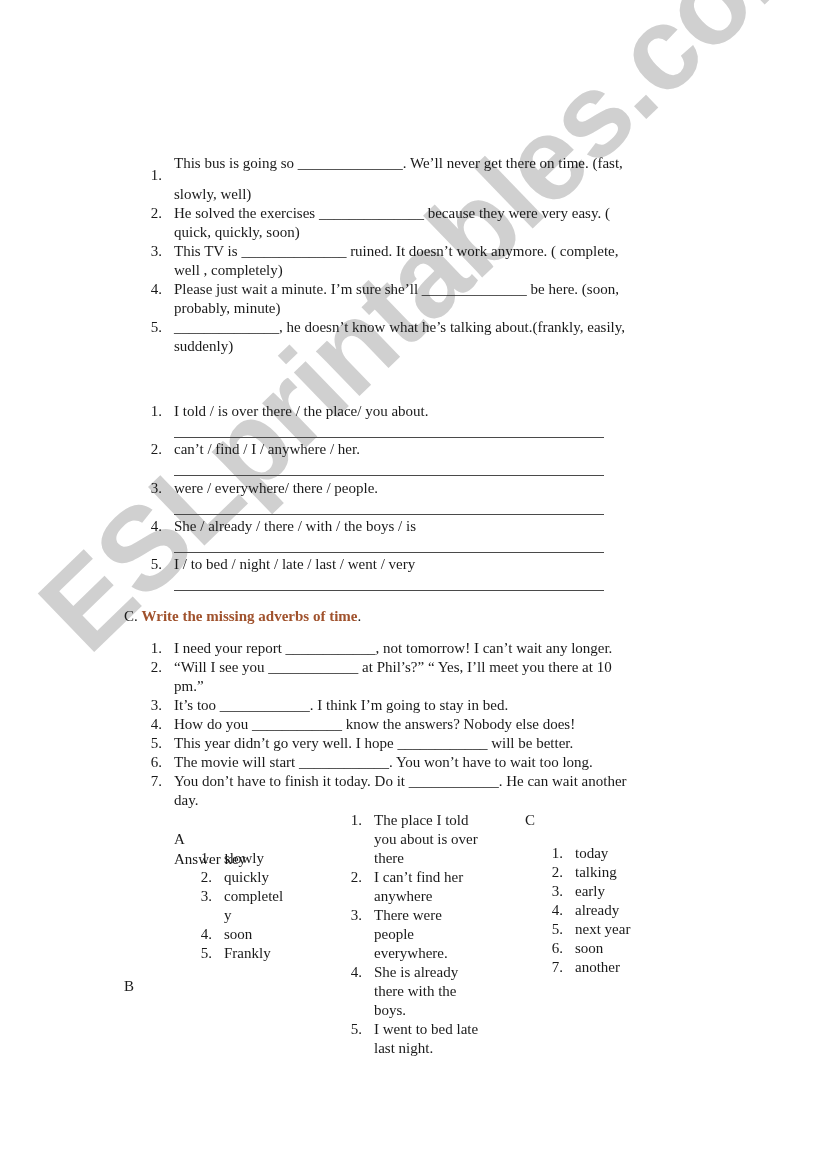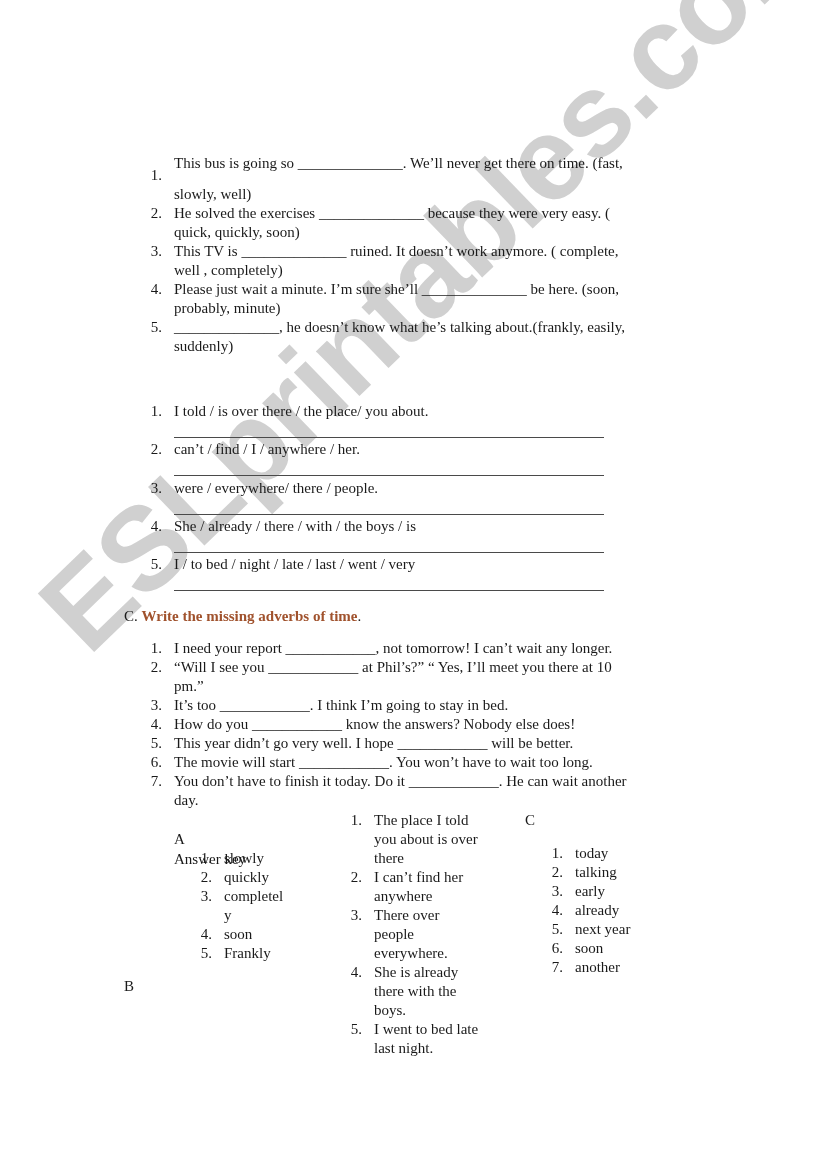--- a/index.html
+++ b/index.html
@@ -103,21 +103,21 @@
     <div class="abs" style="left:124px; top:977px;">B</div>
     <div id="akB">
         <div class="num abs" style="left:340px; top:811px;">1.</div>
         <div class="txt abs" style="left:374px; top:811px;">The place I told</div>
         <div class="txt abs" style="left:374px; top:830px;">you about is over</div>
         <div class="txt abs" style="left:374px; top:849px;">there</div>
         <div class="num abs" style="left:340px; top:868px;">2.</div>
         <div class="txt abs" style="left:374px; top:868px;">I can’t find her</div>
         <div class="txt abs" style="left:374px; top:887px;">anywhere</div>
         <div class="num abs" style="left:340px; top:906px;">3.</div>
-        <div class="txt abs" style="left:374px; top:906px;">There over</div>
+        <div class="txt abs" style="left:374px; top:906px;">There were</div>
         <div class="txt abs" style="left:374px; top:925px;">people</div>
         <div class="txt abs" style="left:374px; top:944px;">everywhere.</div>
         <div class="num abs" style="left:340px; top:963px;">4.</div>
         <div class="txt abs" style="left:374px; top:963px;">She is already</div>
         <div class="txt abs" style="left:374px; top:982px;">there with the</div>
         <div class="txt abs" style="left:374px; top:1001px;">boys.</div>
         <div class="num abs" style="left:340px; top:1020px;">5.</div>
         <div class="txt abs" style="left:374px; top:1020px;">I went to bed late</div>
         <div class="txt abs" style="left:374px; top:1039px;">last night.</div>
       </div>

